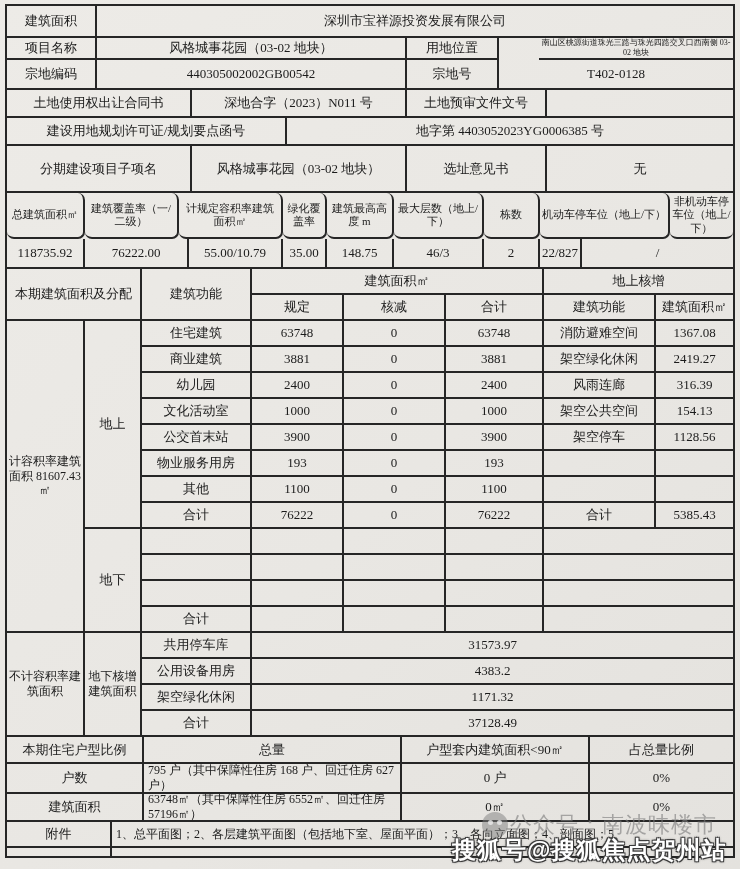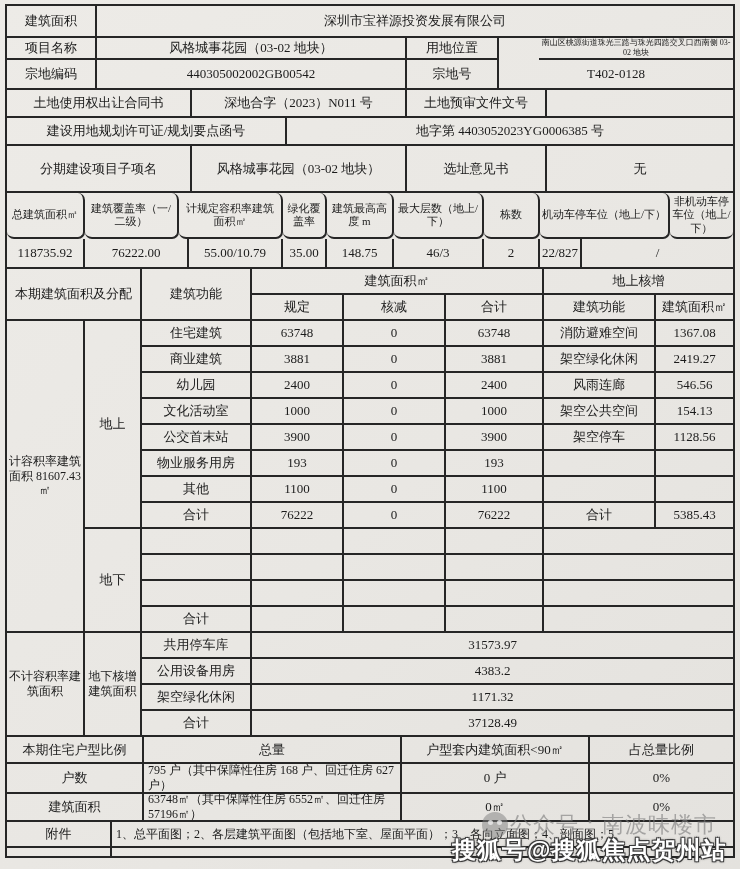--- a/index.html
+++ b/index.html
@@ -168,21 +168,21 @@
               <div class="c w98">3881</div>
               <div class="c w112">架空绿化休闲</div>
               <div class="c fx">2419.27</div>
             </div>
             <div class="row h26">
               <div class="c w110">幼儿园</div>
               <div class="c w92">2400</div>
               <div class="c w102">0</div>
               <div class="c w98">2400</div>
               <div class="c w112">风雨连廊</div>
-              <div class="c fx">546.56</div>
+              <div class="c fx">316.39</div>
             </div>
             <div class="row h26">
               <div class="c w110">文化活动室</div>
               <div class="c w92">1000</div>
               <div class="c w102">0</div>
               <div class="c w98">1000</div>
               <div class="c w112">架空公共空间</div>
               <div class="c fx">154.13</div>
             </div>
             <div class="row h26">

